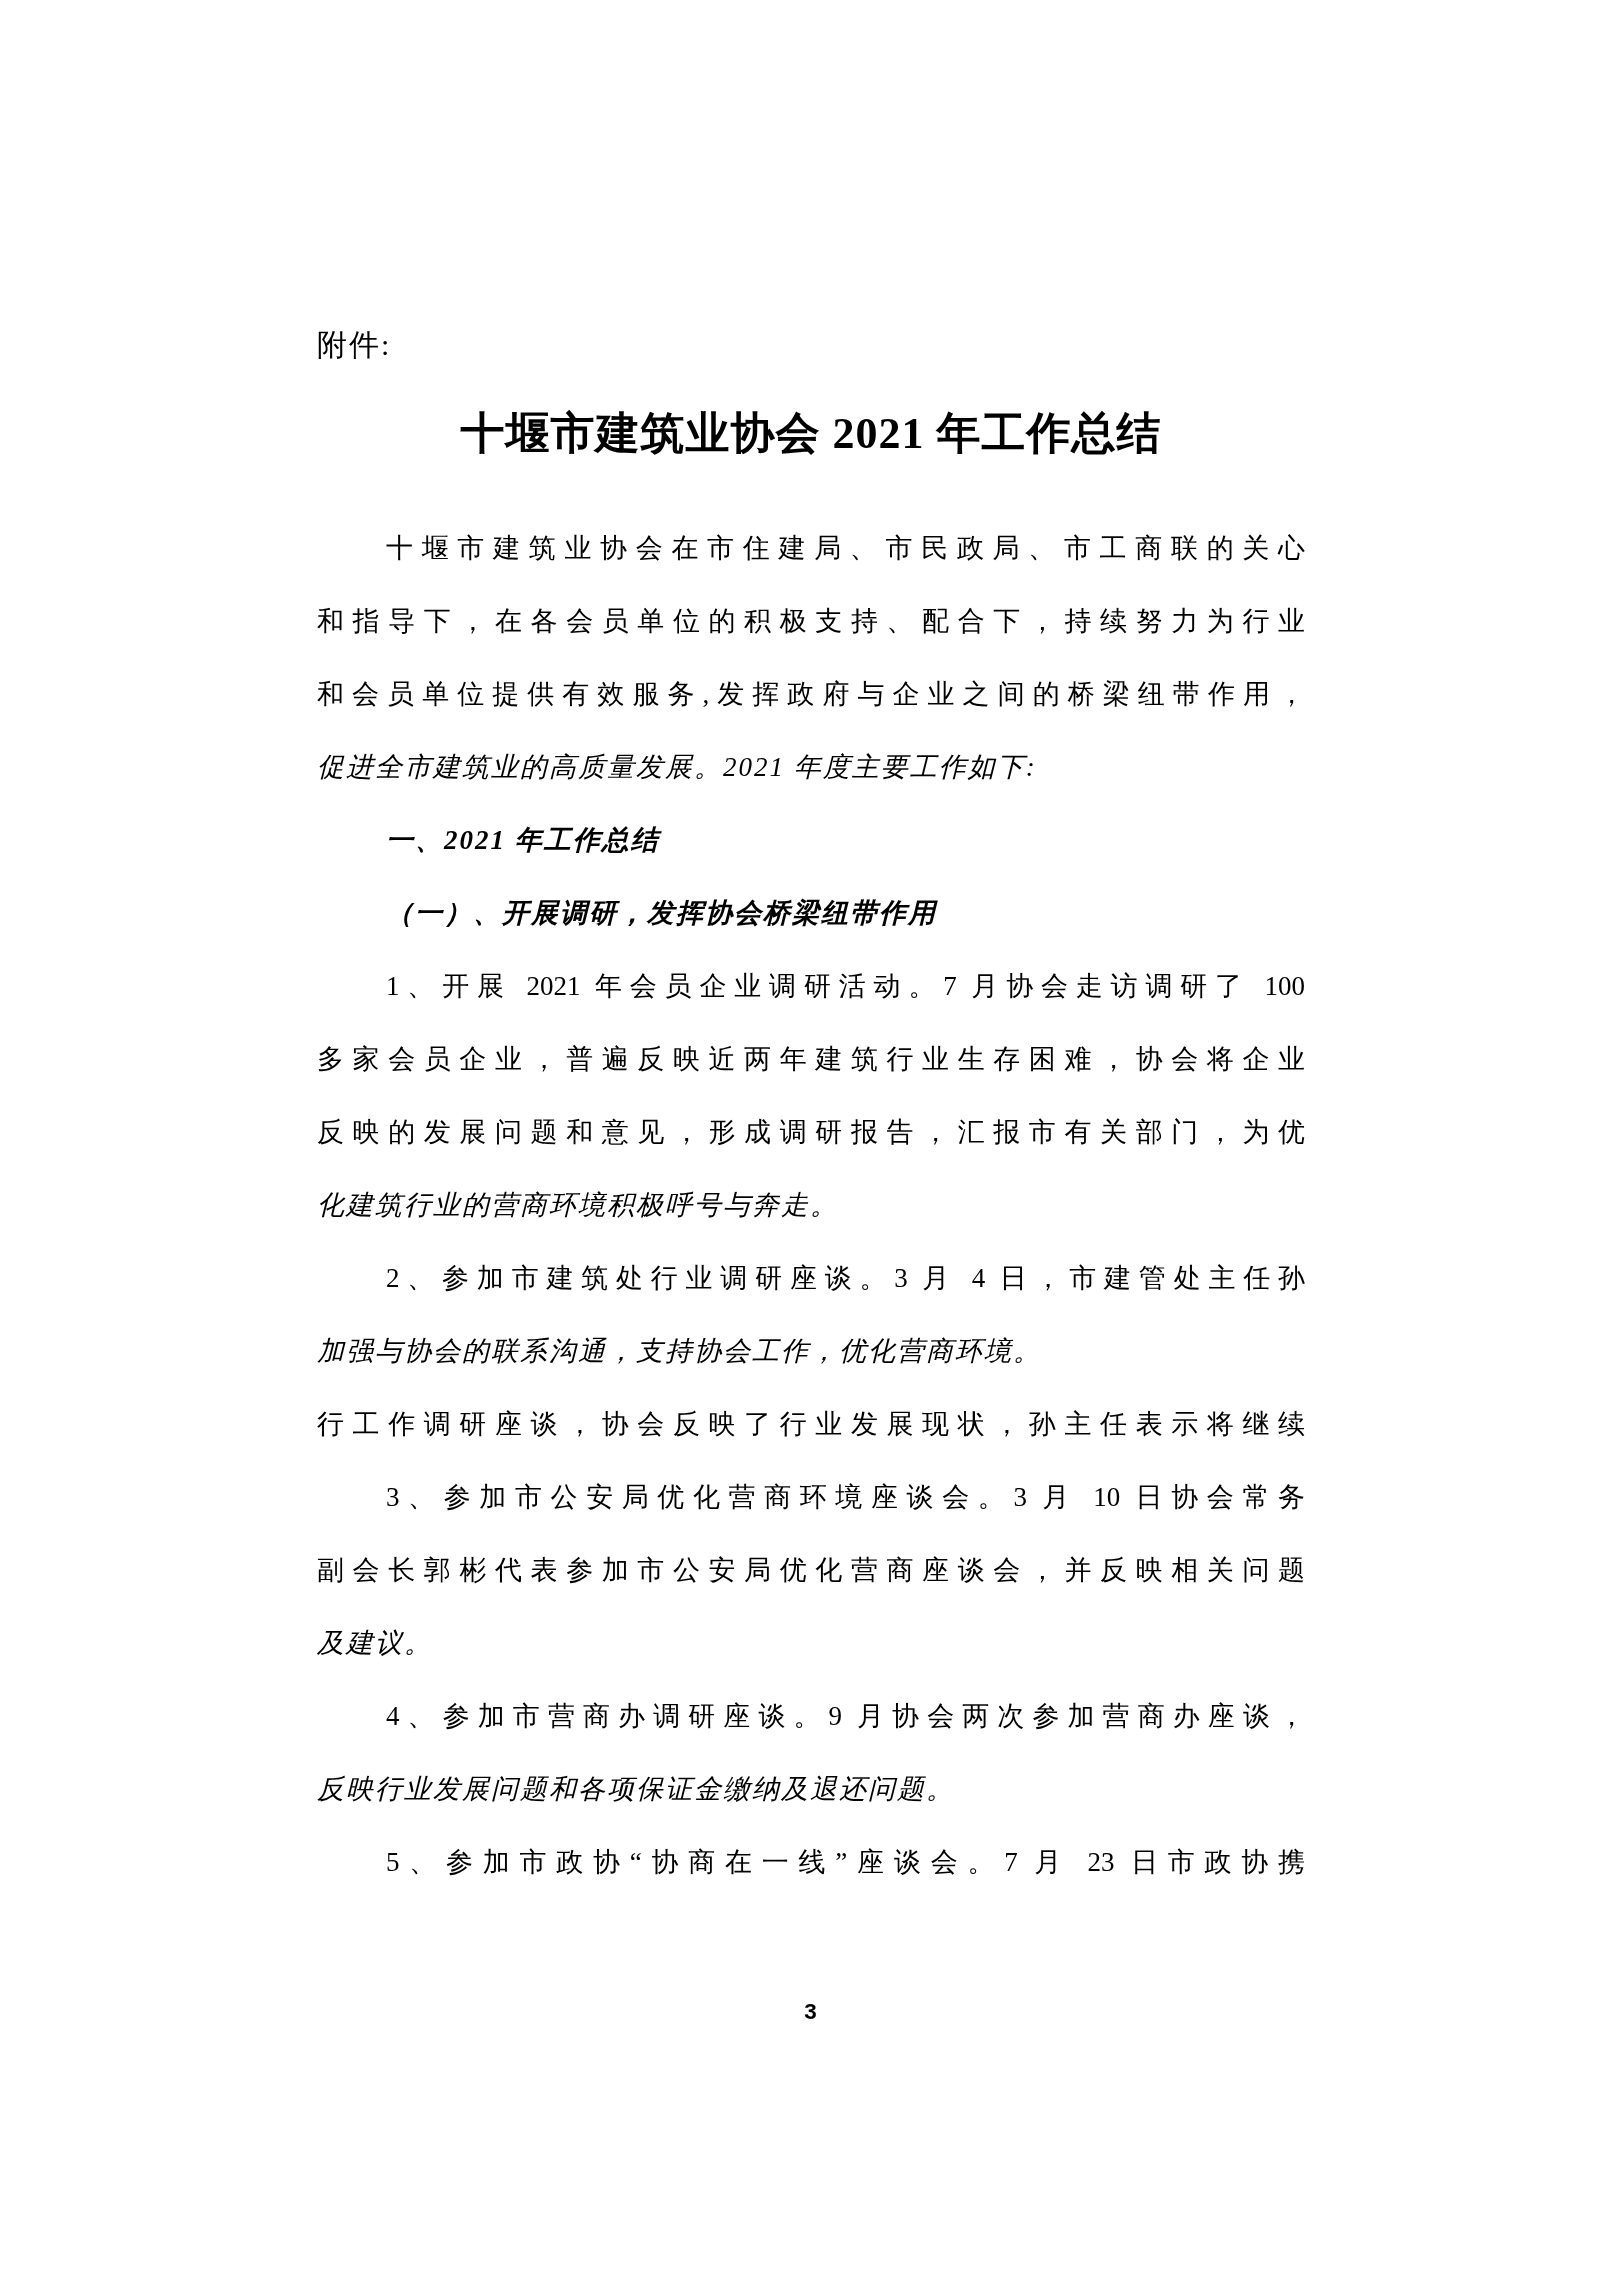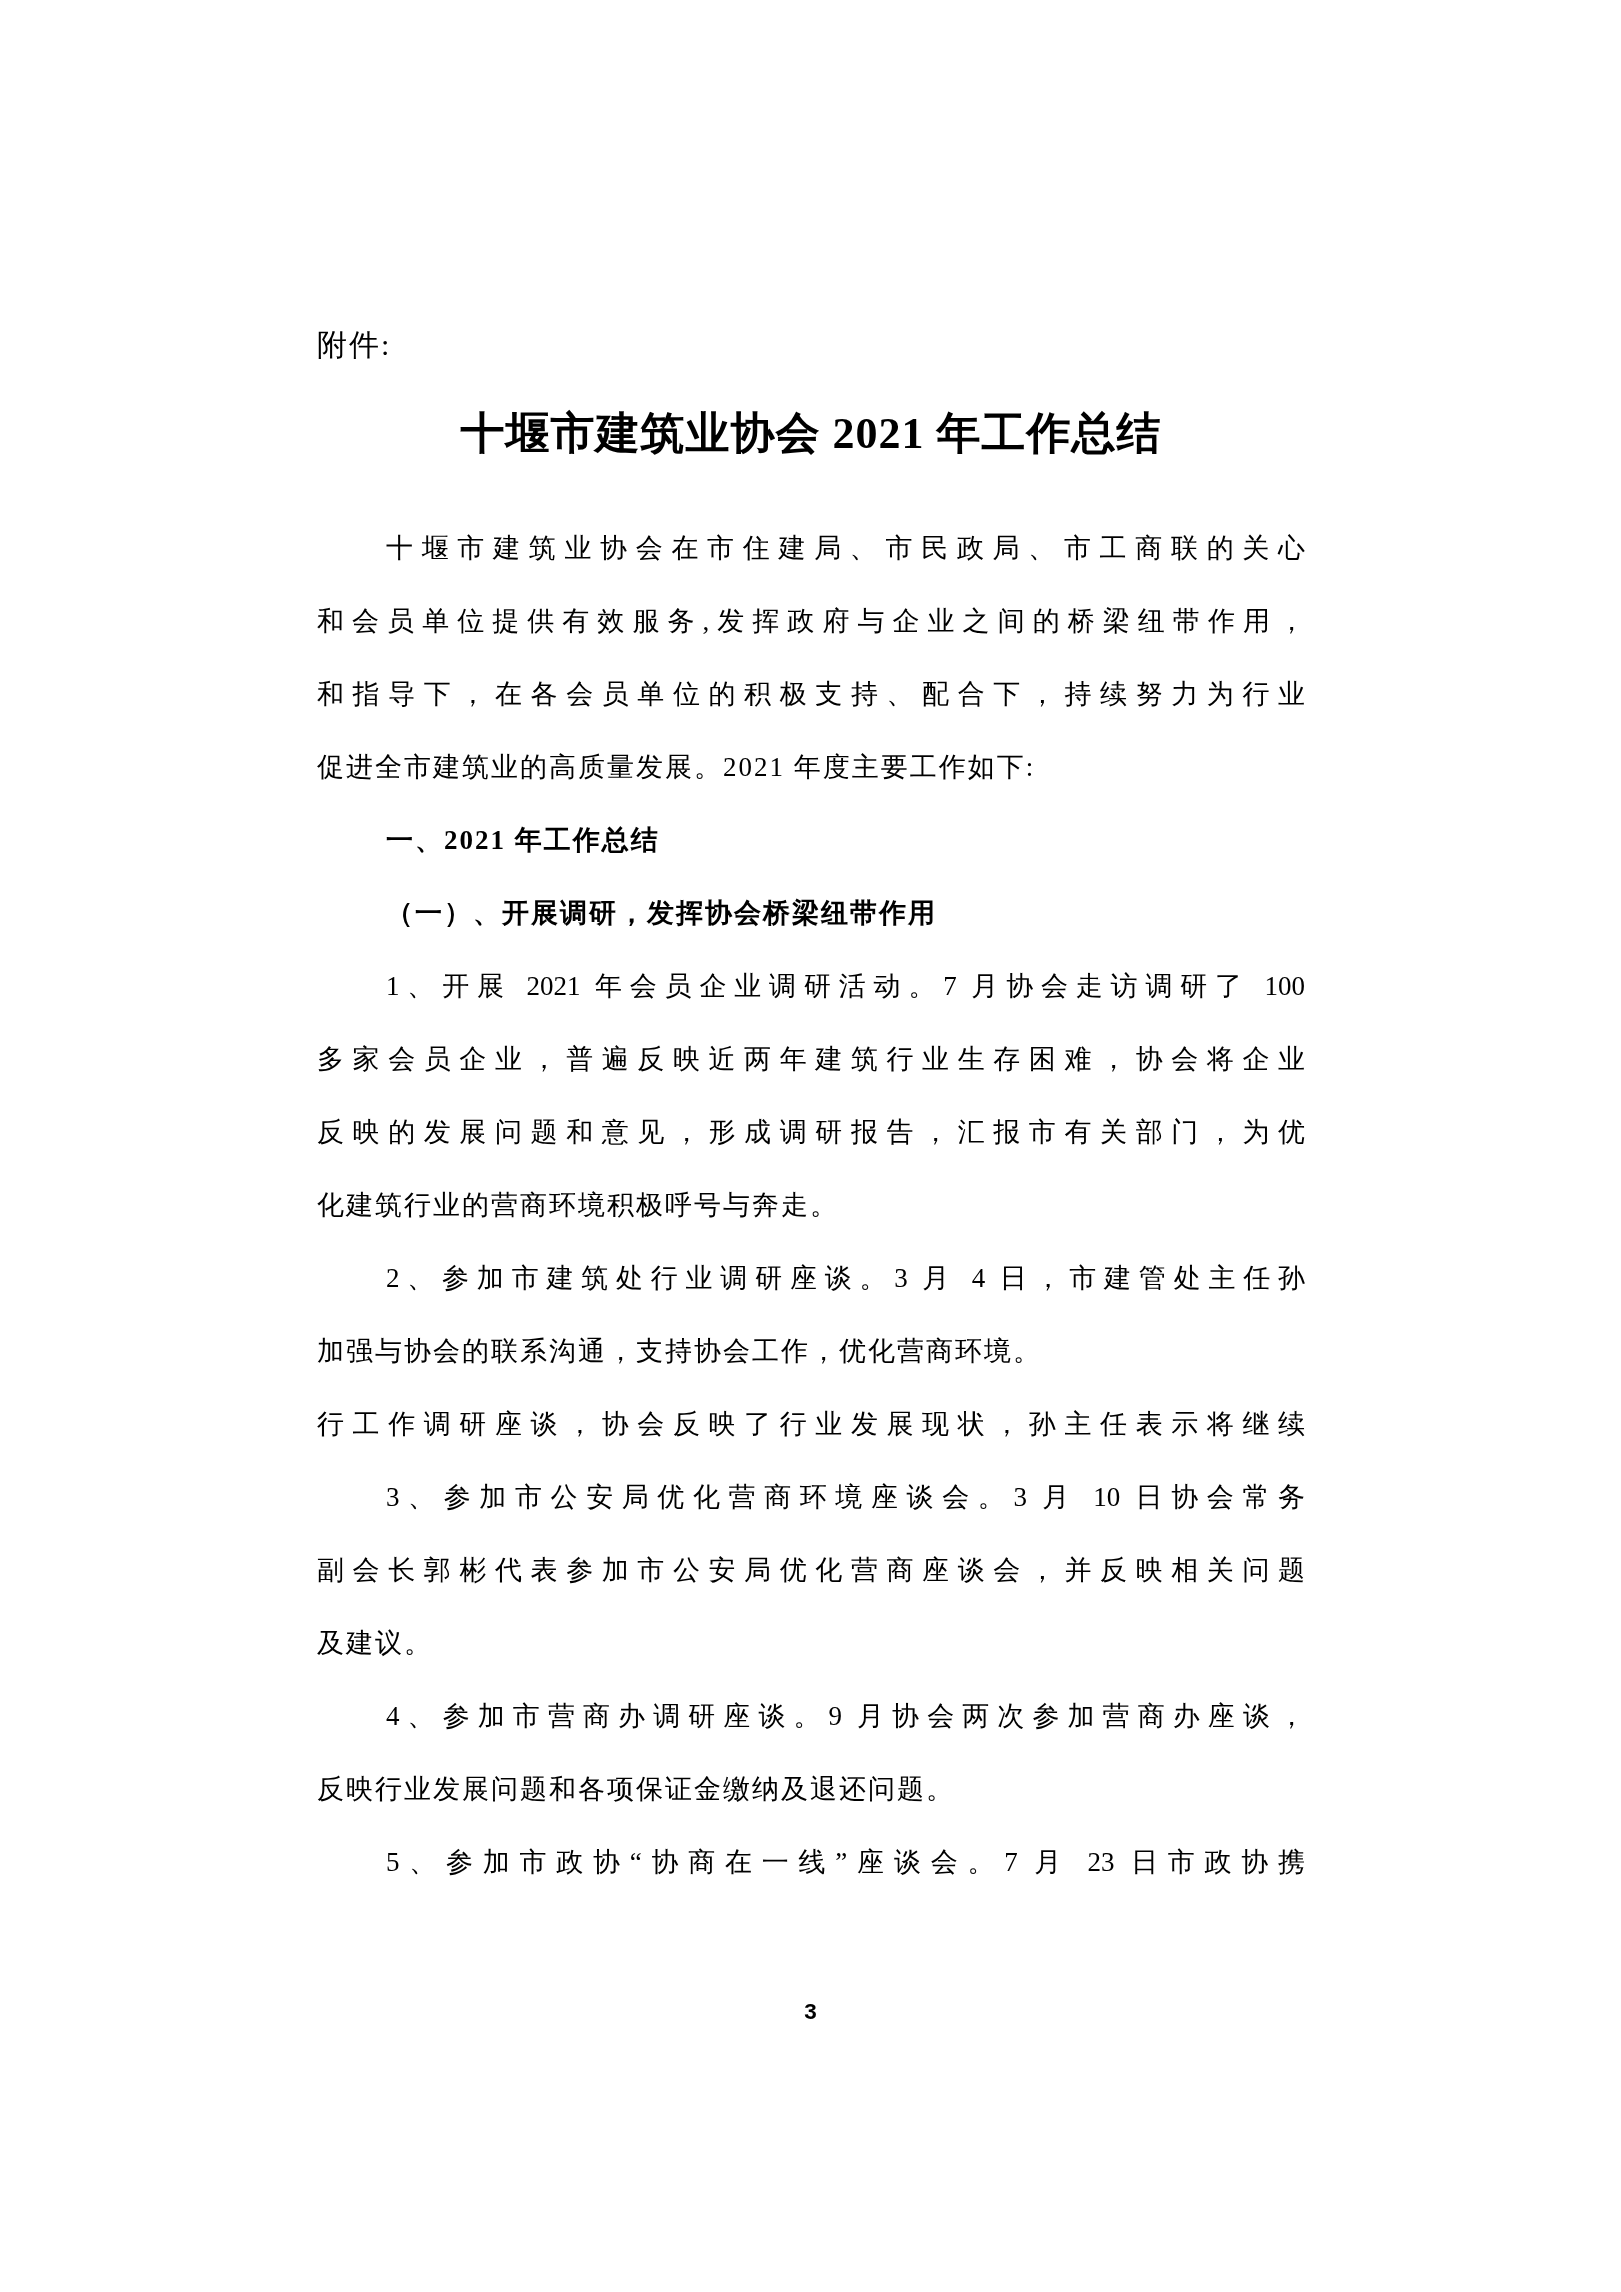--- a/index.html
+++ b/index.html
@@ -48,20 +48,21 @@
   }
   .line.justify {
     white-space: normal;
     text-align: justify;
     text-align-last: justify;
     text-justify: inter-character;
   }
   .line.left {
     text-align: left;
     letter-spacing: 2px;
+    font-style: italic;
   }
   .line.indent { padding-left: 69px; }
   .line.h { font-weight: bold; letter-spacing: 2px; }
   .pagenum {
     position: absolute;
     left: 0;
     top: 1998px;
     width: 1621px;
     text-align: center;
     font-family: "Liberation Sans", sans-serif;
@@ -73,22 +74,22 @@
 </head>
 <body>
 
 <div class="page">
   <div class="attachment">附件:</div>
 
   <div class="doc-title">十堰市建筑业协会 2021 年工作总结</div>
 
   <div class="doc-body" id="body-lines">
       <div class="line justify indent">十堰市建筑业协会在市住建局、市民政局、市工商联的关心</div>
+      <div class="line justify">和指导下，在各会员单位的积极支持、配合下，持续努力为行业</div>
       <div class="line justify">和会员单位提供有效服务,发挥政府与企业之间的桥梁纽带作用，</div>
-      <div class="line justify">和指导下，在各会员单位的积极支持、配合下，持续努力为行业</div>
       <div class="line left">促进全市建筑业的高质量发展。2021 年度主要工作如下:</div>
       <div class="line left indent h">一、2021 年工作总结</div>
       <div class="line left indent h">（一）、开展调研，发挥协会桥梁纽带作用</div>
       <div class="line justify indent">1、开展 2021 年会员企业调研活动。7 月协会走访调研了 100</div>
       <div class="line justify">多家会员企业，普遍反映近两年建筑行业生存困难，协会将企业</div>
       <div class="line justify">反映的发展问题和意见，形成调研报告，汇报市有关部门，为优</div>
       <div class="line left">化建筑行业的营商环境积极呼号与奔走。</div>
       <div class="line justify indent">2、参加市建筑处行业调研座谈。3 月 4 日，市建管处主任孙</div>
       <div class="line left">加强与协会的联系沟通，支持协会工作，优化营商环境。</div>
       <div class="line justify">行工作调研座谈，协会反映了行业发展现状，孙主任表示将继续</div>

